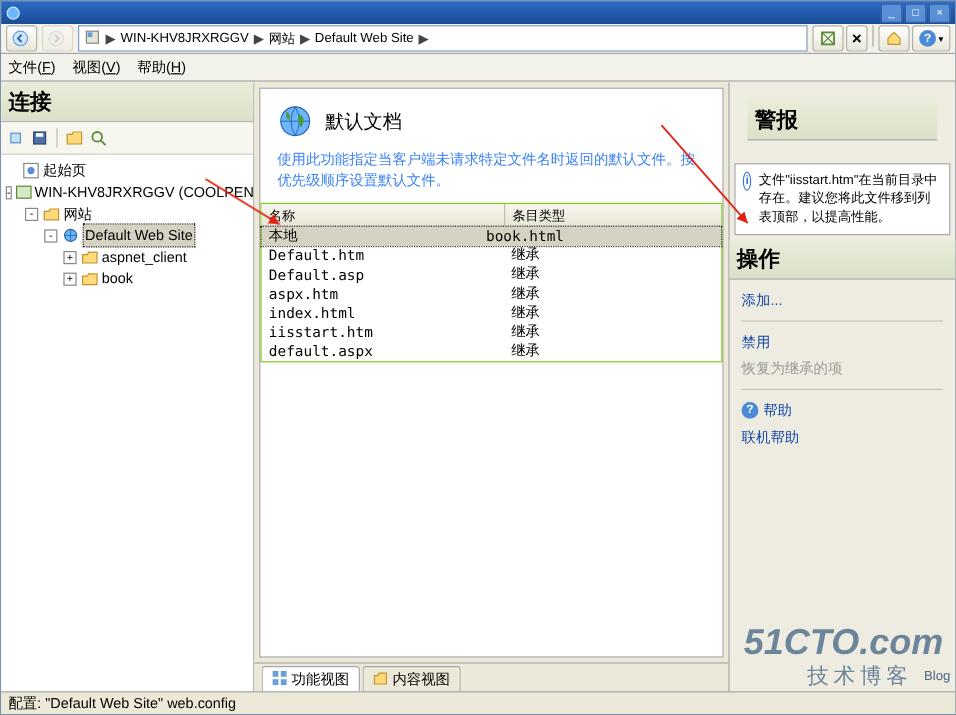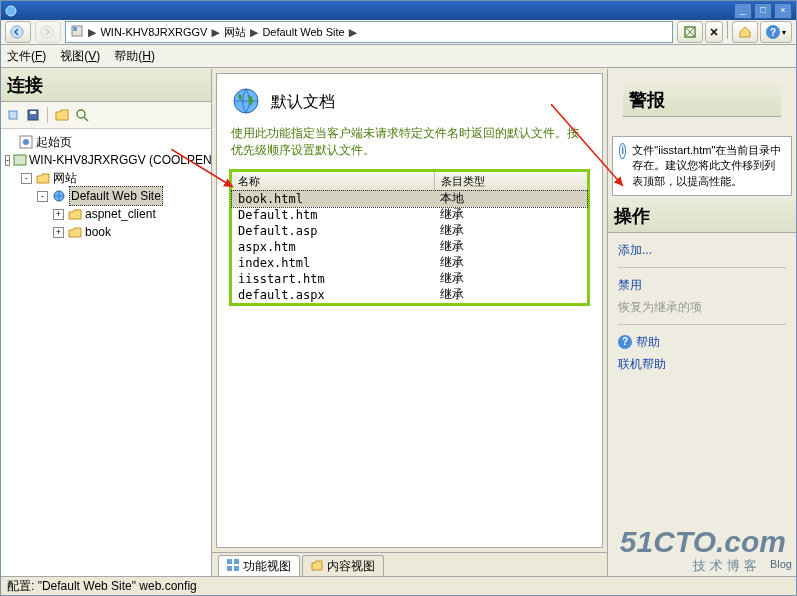--- a/index.html
+++ b/index.html
@@ -33,22 +33,22 @@
   .tree-row { display:flex; align-items:center; white-space:nowrap; cursor:pointer; height:18px;}
   .tree-tw{width:11px;height:11px;border:1px solid #888;background:#fff;margin-right:3px;display:inline-flex;align-items:center;justify-content:center;font-size:9px;line-height:9px;box-sizing:border-box;color:#000;cursor:pointer;}
   .tree-tw-empty{width:13px;display:inline-block;}
   .tree-ico{width:16px;height:16px;margin-right:2px;display:inline-flex;align-items:center;justify-content:center;}
   .tree-sel{background:#d6d2c2;border:1px dotted #333;padding:0 1px;}
 
   .middle-pane { flex:1; display:flex; flex-direction:column; background:#ece9d8; }
   .middle-inner { flex:1; margin:4px; background:#fff; border:1px solid #a7a6aa; display:flex; flex-direction:column; }
   .feat-head { padding:12px 14px 6px 14px; display:flex; align-items:center; gap:10px; }
   .feat-head h1 { font-size:16px; font-weight:normal; margin:0; }
-  .feat-desc { padding:0 14px 10px 14px; font-size:12px; color:#4d7c0f; line-height:1.4; }
-  .doc-table { margin:0 12px; border:3px solid #84cc16; flex:0 0 auto;}
+  .feat-desc { padding:0 14px 10px 14px; font-size:12px; color:#3b82f6; line-height:1.4; }
+  .doc-table { margin:0 0; border:1px solid #84cc16; flex:0 0 auto;}
   .doc-table-head{display:flex;background:linear-gradient(#f7f6ee,#e8e5d6);border-bottom:1px solid #c0bdaf;height:18px;}
   .doc-col{border-right:1px solid #c0bdaf;padding:2px 6px;font-size:11px;}
   .doc-col.c1{width:190px;} .doc-col.c2{flex:1;border-right:none;}
   .doc-body{font-family:"SimSun",monospace,Tahoma;font-size:12px;}
   .doc-row{display:flex;height:16px;align-items:center;}
   .doc-row.sel{background:#d6d2c2;outline:1px dotted #333;}
   .doc-cell{padding:0 6px;} .doc-cell.c1{width:190px;} .doc-cell.c2{flex:1;}
   .middle-fill{flex:1;}
   .bottom-tabs { height:24px; border-top:1px solid #a7a6aa; display:flex; align-items:flex-end; padding:0 6px; background:#ece9d8;}
   .btab{display:flex;align-items:center;gap:4px;border:1px solid #a7a6aa;border-bottom:none;padding:2px 8px;background:#fff;font-size:12px;margin-right:2px;cursor:pointer;border-radius:3px 3px 0 0;}
@@ -59,21 +59,21 @@
   .alert-body{padding:6px;display:flex;gap:6px;font-size:11px;line-height:1.4;}
   .act-list{padding:6px 10px;font-size:12px;line-height:22px;}
   .act-link{color:#1848a8;cursor:pointer;}
   .act-dim{color:#999;}
   .act-item{display:flex;align-items:center;gap:4px;}
 
   .status-bar { position:absolute; left:0; right:0; bottom:0; height:18px; border-top:1px solid #a7a6aa; background:#ece9d8; padding:0 6px; font-size:12px; display:flex; align-items:center; font-family:"SimSun",Tahoma,sans-serif;}
 
   .watermark { position:absolute; right:10px; bottom:20px; text-align:right; pointer-events:none; color:#6d859b; font-family:Arial,sans-serif;}
   .watermark .big{font-size:30px;font-weight:bold;font-style:italic;line-height:1;}
-  .watermark .sm{font-size:13px;letter-spacing:4px;}
+  .watermark .sm{font-size:18px;letter-spacing:4px;}
   .watermark .blog{font-size:11px;color:#4f6a83;position:relative;left:6px;top:-2px;}
 
   .arrow{position:absolute;pointer-events:none;}
   .help-ico{width:14px;height:14px;border-radius:50%;background:#4a8ad6;color:#fff;display:inline-flex;align-items:center;justify-content:center;font-size:10px;font-weight:bold;}
   .info-ico{width:14px;height:14px;border-radius:50%;border:1px solid #3a7bc8;color:#3a7bc8;display:inline-flex;align-items:center;justify-content:center;font-size:10px;font-weight:bold;background:#fff;}
 </style>
 </head>
 <body>
 
 <div class="window">
@@ -251,22 +251,22 @@
         </div>
         <div class="feat-desc">使用此功能指定当客户端未请求特定文件名时返回的默认文件。按优先级顺序设置默认文件。</div>
 
         <div class="doc-table">
           <div class="doc-table-head">
             <div class="doc-col c1">名称</div>
             <div class="doc-col c2">条目类型</div>
           </div>
           <div class="doc-body" id="doc-body">
               <div class="doc-row sel">
+                <div class="doc-cell c2">本地</div>
                 <div class="doc-cell c1">book.html</div>
-                <div class="doc-cell c2">本地</div>
               </div>
               <div class="doc-row">
                 <div class="doc-cell c1">Default.htm</div>
                 <div class="doc-cell c2">继承</div>
               </div>
               <div class="doc-row">
                 <div class="doc-cell c1">Default.asp</div>
                 <div class="doc-cell c2">继承</div>
               </div>
               <div class="doc-row">

